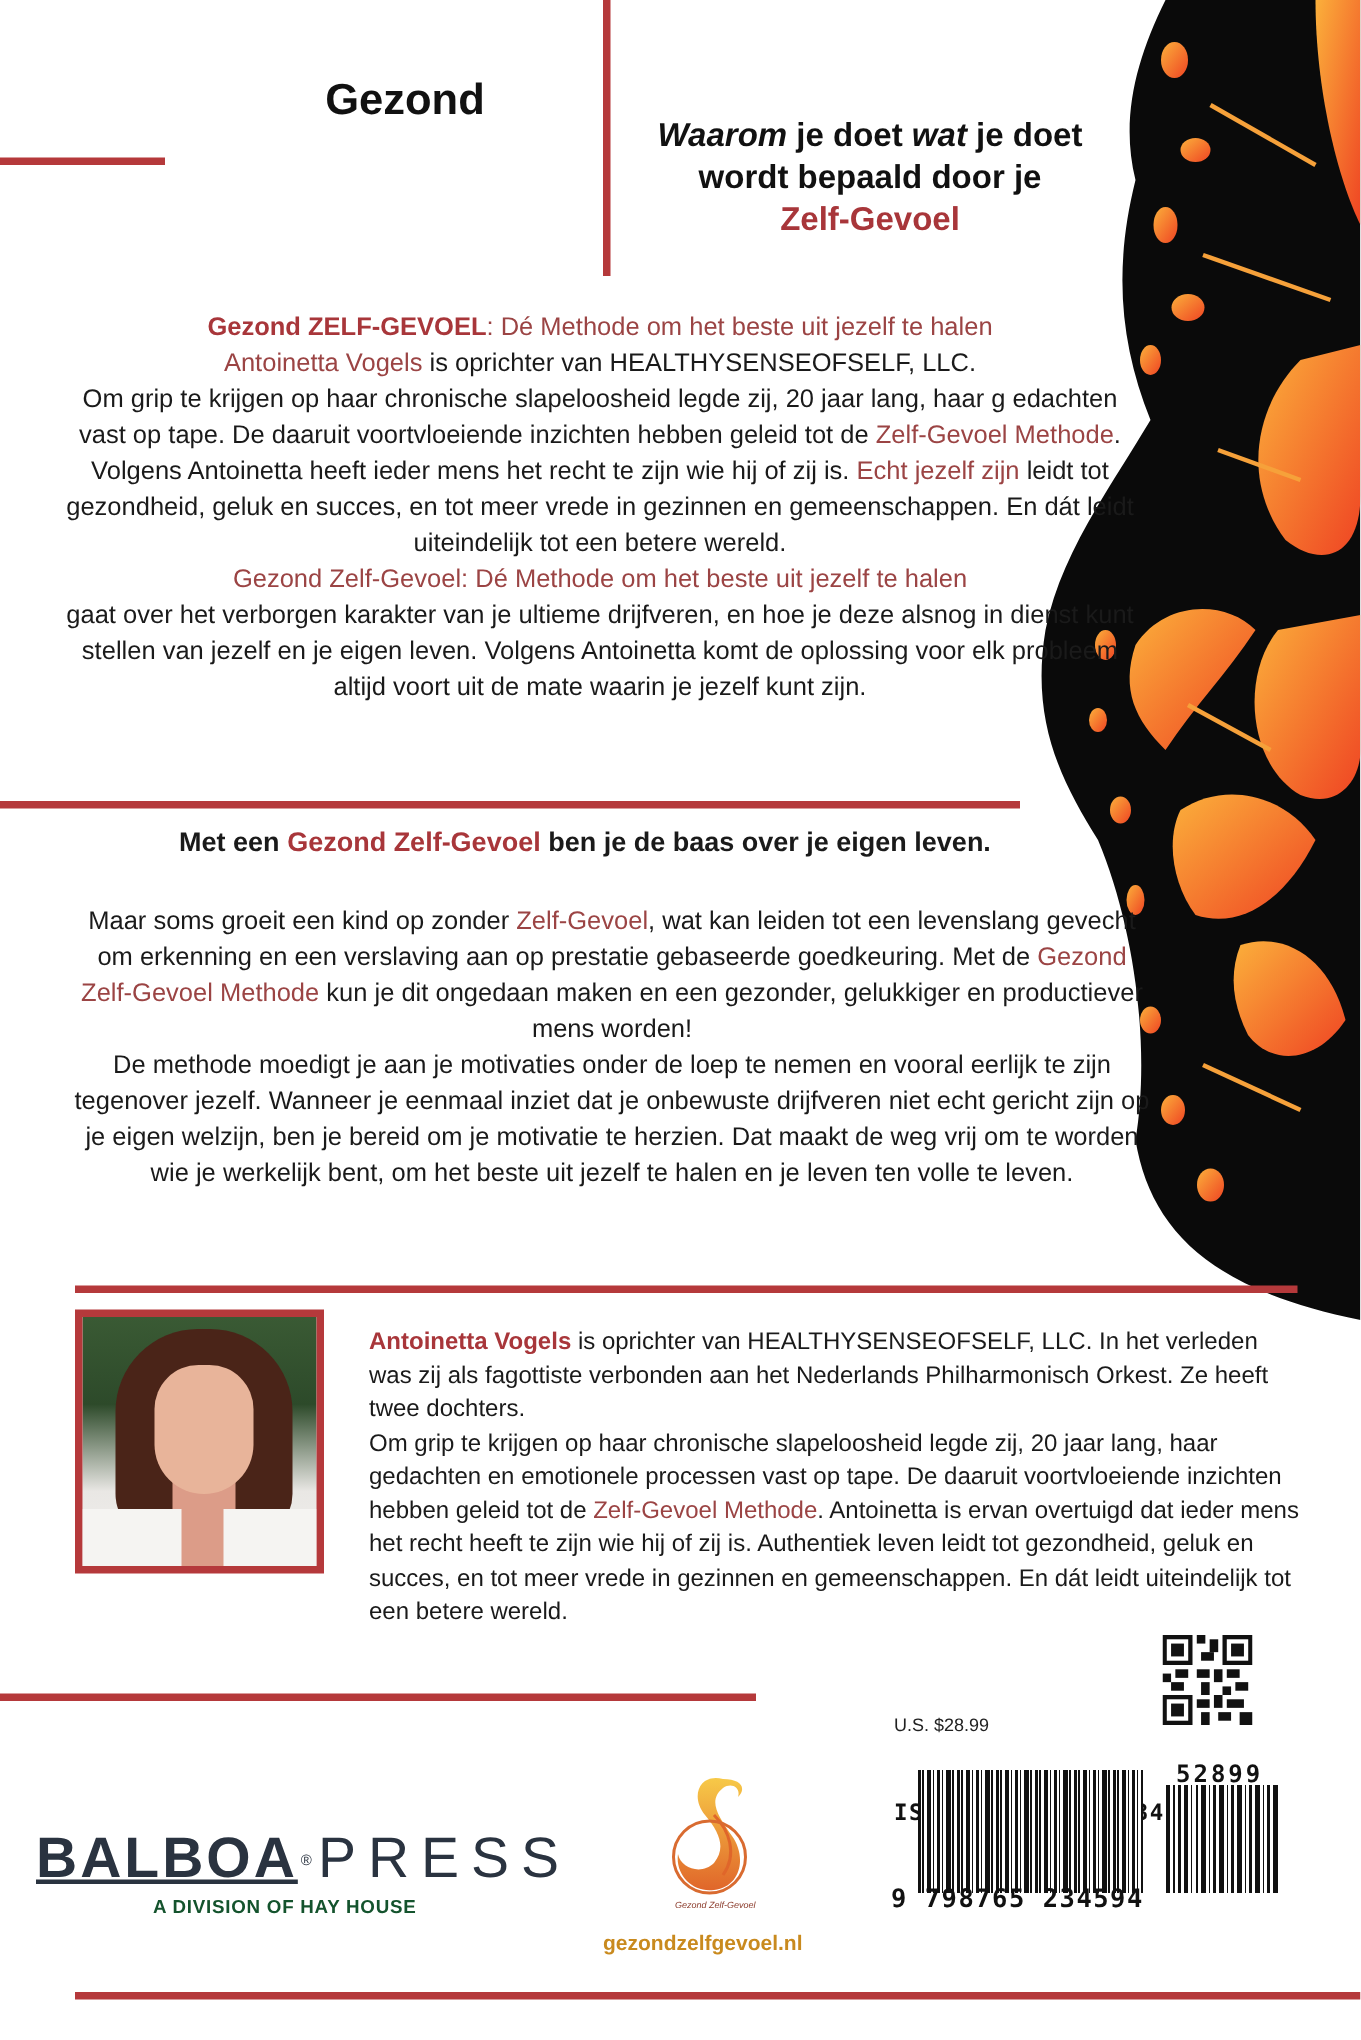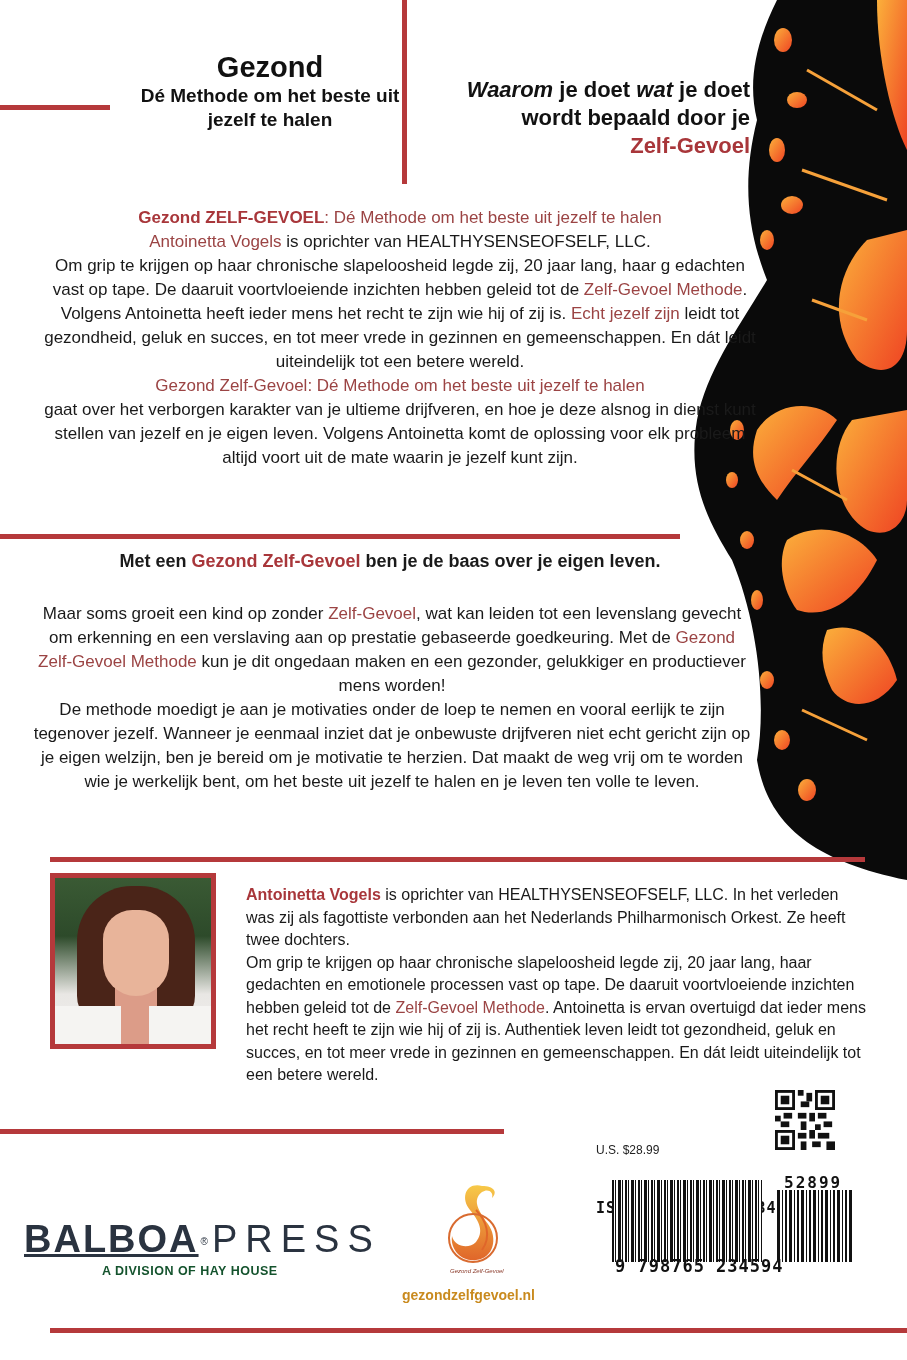--- a/index.html
+++ b/index.html
@@ -9,49 +9,49 @@
   .redline { position: absolute; background: #b5393b; }
 
   
   .wing { position: absolute; right: 0; top: 0; width: 300px; height: 880px; }
 
   .title-block { position: absolute; left: 130px; top: 50px; width: 280px; text-align: center; }
   .title-gezond { font-weight: bold; font-size: 29px; color: #111; line-height: 34px; }
   .title-zelf { font-weight: bold; font-size: 40px; color: #b5393b; line-height: 44px; letter-spacing: 0.5px; }
   .title-sub { font-weight: bold; font-size: 19px; color: #111; line-height: 24px; }
 
-  .tagline { position: absolute; left: 410px; top: 76px; width: 340px; text-align: right; font-weight: bold; font-size: 22px; line-height: 28px; color: #111; }
+  .tagline { position: absolute; left: 410px; top: 76px; width: 340px; text-align: center; font-weight: bold; font-size: 22px; line-height: 28px; color: #111; }
   .tagline em { font-style: italic; }
 
   .blurb1 { position: absolute; left: 40px; top: 206px; width: 720px; text-align: center; font-family: "Liberation Sans", sans-serif; font-size: 17px; line-height: 24px; color: #1a1a1a; }
   .blurb1 .lead { font-weight: bold; color: #a8363a; }
   .blurb1 .hl { color: #9b4444; }
 
   .blurb2-head { position: absolute; left: 40px; top: 548px; width: 700px; text-align: center; font-weight: bold; font-size: 18px; line-height: 26px; }
-  .blurb2 { position: absolute; left: 32px; top: 602px; width: 720px; text-align: center; font-size: 17px; line-height: 24px; }
+  .blurb2 { position: absolute; left: 48px; top: 602px; width: 720px; text-align: center; font-size: 17px; line-height: 24px; }
   .blurb2 .hl { color: #9b4444; }
 
   .photo { position: absolute; left: 50px; top: 873px; width: 166px; height: 176px; border: 5px solid #b5393b; background: linear-gradient(180deg,#3a5a34 0%,#2d4a2a 35%,#e9e7e4 70%,#f2f0ef 100%); overflow: hidden; }
   .photo .hair { position: absolute; left: 22px; top: 8px; width: 118px; height: 140px; border-radius: 55px 55px 30px 30px; background: #4a2418; }
   .photo .face { position: absolute; left: 48px; top: 32px; width: 66px; height: 86px; border-radius: 32px 32px 36px 36px; background: #e8b49a; }
   .photo .neck { position: absolute; left: 60px; top: 110px; width: 42px; height: 66px; background: #dc9c88; }
   .photo .jacket-l { position: absolute; left: 0; top: 128px; width: 66px; height: 48px; background: #f5f4f2; }
   .photo .jacket-r { position: absolute; right: 0; top: 128px; width: 62px; height: 48px; background: #f5f4f2; }
 
   .bio { position: absolute; left: 246px; top: 884px; width: 620px; font-size: 16px; line-height: 22.5px; color: #1a1a1a; }
   .bio .name { font-weight: bold; color: #a8363a; }
   .bio .hl { color: #9b4444; }
 
   .qr { position: absolute; left: 775px; top: 1090px; width: 60px; height: 60px; }
   .price { position: absolute; left: 596px; top: 1143px; font-size: 12px; color: #222; }
   .isbn { position: absolute; left: 596px; top: 1163px; font-family: "DejaVu Sans Mono", monospace; font-size: 15px; font-weight: bold; letter-spacing: 1px; color: #111; margin-top: 36px; }
   .barcode-main { position: absolute; left: 612px; top: 1180px; width: 150px; height: 82px; }
   .barcode-addon { position: absolute; left: 777px; top: 1190px; width: 75px; height: 72px; }
   .addon-num { position: absolute; left: 784px; top: 1173px; font-family: "DejaVu Sans Mono", monospace; font-size: 16px; font-weight: bold; letter-spacing: 2px; color: #111; }
-  .bar-num { position: absolute; left: 594px; top: 1256px; font-family: "DejaVu Sans Mono", monospace; font-size: 17px; font-weight: bold; letter-spacing: 1px; color: #111; margin-left: 21px; }
+  .bar-num { position: absolute; left: 594px; top: 1256px; font-family: "DejaVu Sans Mono", monospace; font-size: 17px; font-weight: bold; letter-spacing: 1px; color: #111; }
 
   .balboa { position: absolute; left: 24px; top: 1218px; font-size: 38px; letter-spacing: 2px; color: #2a3340; white-space: nowrap; }
   .balboa .b1 { font-weight: bold; text-decoration: underline; }
   .balboa .reg { font-size: 10px; vertical-align: middle; margin: 0 2px; }
   .balboa .b2 { font-weight: normal; letter-spacing: 8px; }
   .hayhouse { position: absolute; left: 102px; top: 1264px; font-size: 12.5px; font-weight: bold; letter-spacing: 0.5px; color: #14532d; }
 
   .flame { position: absolute; left: 442px; top: 1180px; width: 62px; height: 88px; }
   .flame-cap { position: absolute; left: 450px; top: 1268px; font-size: 6px; color: #8a3a2a; font-style: italic; }
   .site { position: absolute; left: 402px; top: 1287px; font-size: 14px; font-weight: bold; color: #c98a1e; }
@@ -94,21 +94,20 @@
 
 <div class="redline" style="left:402px; top:0; width:5px; height:184px;"></div>
 <div class="redline" style="left:0; top:105px; width:110px; height:5px;"></div>
 <div class="redline" style="left:0; top:534px; width:680px; height:5px;"></div>
 <div class="redline" style="left:50px; top:857px; width:815px; height:5px;"></div>
 <div class="redline" style="left:0; top:1129px; width:504px; height:5px;"></div>
 <div class="redline" style="left:50px; top:1328px; width:857px; height:5px;"></div>
 
 <div class="title-block">
   <div class="title-gezond">Gezond</div>
-  <div class="title-sub">Dé Methode om het beste uit jezelf te halen</div>
 </div>
 
 <div class="tagline">
   <em>Waarom</em><span> je doet </span><em>wat</em><span> je doet wordt bepaald door je</span><br>
   <span class="red">Zelf-Gevoel</span>
 </div>
 
 <div class="blurb1">
   <span class="lead">Gezond ZELF-GEVOEL</span><span class="hl">: Dé Methode om het beste uit jezelf te halen</span><br>
   <span class="hl">Antoinetta Vogels</span><span> is oprichter van HEALTHYSENSEOFSELF, LLC.</span><br>

